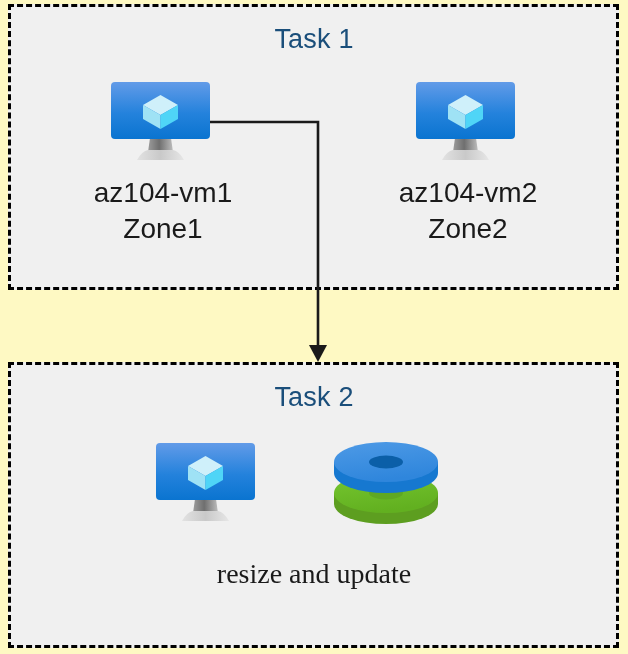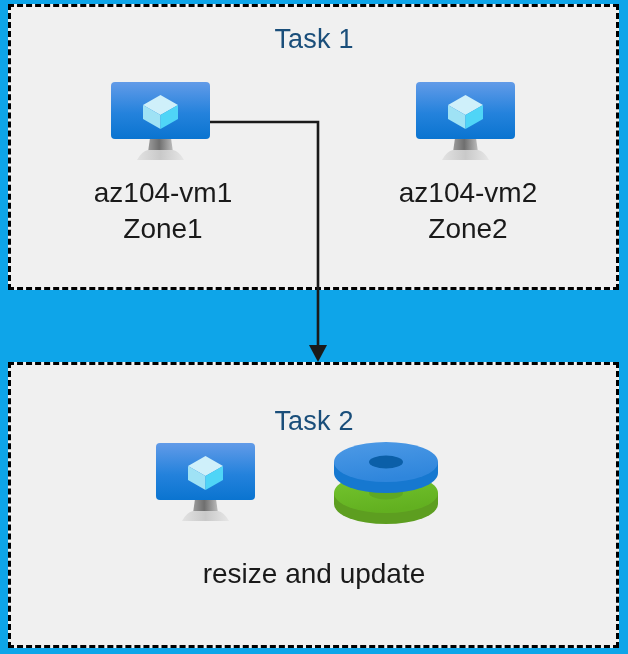--- a/index.html
+++ b/index.html
@@ -9,21 +9,21 @@
     background: #ffffff;
   }
   body {
     font-family: "Liberation Sans", sans-serif;
     -webkit-font-smoothing: antialiased;
   }
   #canvas {
     position: relative;
     width: 628px;
     height: 654px;
-    background: #0ea5e9;
+    background: #fef9c3;
     overflow: hidden;
   }
 
   
   .task-box {
     position: absolute;
     background: #F0F0F0;
     border: 3px dashed #000000;
     box-sizing: border-box;
   }
@@ -35,21 +35,21 @@
     left: 0;
     width: 100%;
     text-align: center;
     color: #1A4E7A;
     font-size: 27px;
     line-height: 1;
     letter-spacing: 0.2px;
     white-space: nowrap;
   }
   #task1-title { top: 26px; }
-  #task2-title { top: 384px; margin-top: 24px; }
+  #task2-title { top: 384px; }
 
   
   .node-label {
     position: absolute;
     text-align: center;
     color: #1A1A1A;
     font-size: 28px;
     line-height: 1.28;
     white-space: pre-line;
   }
@@ -208,15 +208,15 @@
       <path d="M1 52 L1 63 A52 20 0 0 0 105 63 L105 52 Z" fill="#5D9E20"></path>
       <ellipse cx="53" cy="52" rx="52" ry="20" fill="url(#greenTop)"></ellipse>
       <ellipse cx="53" cy="52" rx="17" ry="6.5" fill="#5FA823"></ellipse>
 
       <path d="M1 21 L1 32 A52 20 0 0 0 105 32 L105 21 Z" fill="#1678D0"></path>
       <ellipse cx="53" cy="21" rx="52" ry="20" fill="url(#blueTop)"></ellipse>
       <ellipse cx="53" cy="21" rx="17" ry="6.5" fill="#0B5FA8"></ellipse>
     </svg>
   </div>
 
-  <div class="node-label" style="left:114px; top:556px; width:400px;">resize and update</div>
+  <div class="node-label" style="left:114px; top:556px; width:400px;font-family:Liberation Serif, serif;">resize and update</div>
 
 </div>
 
 </body></html>

